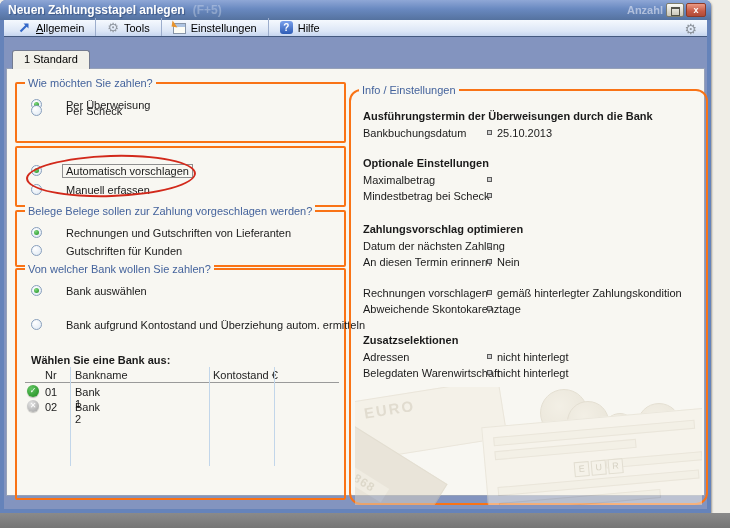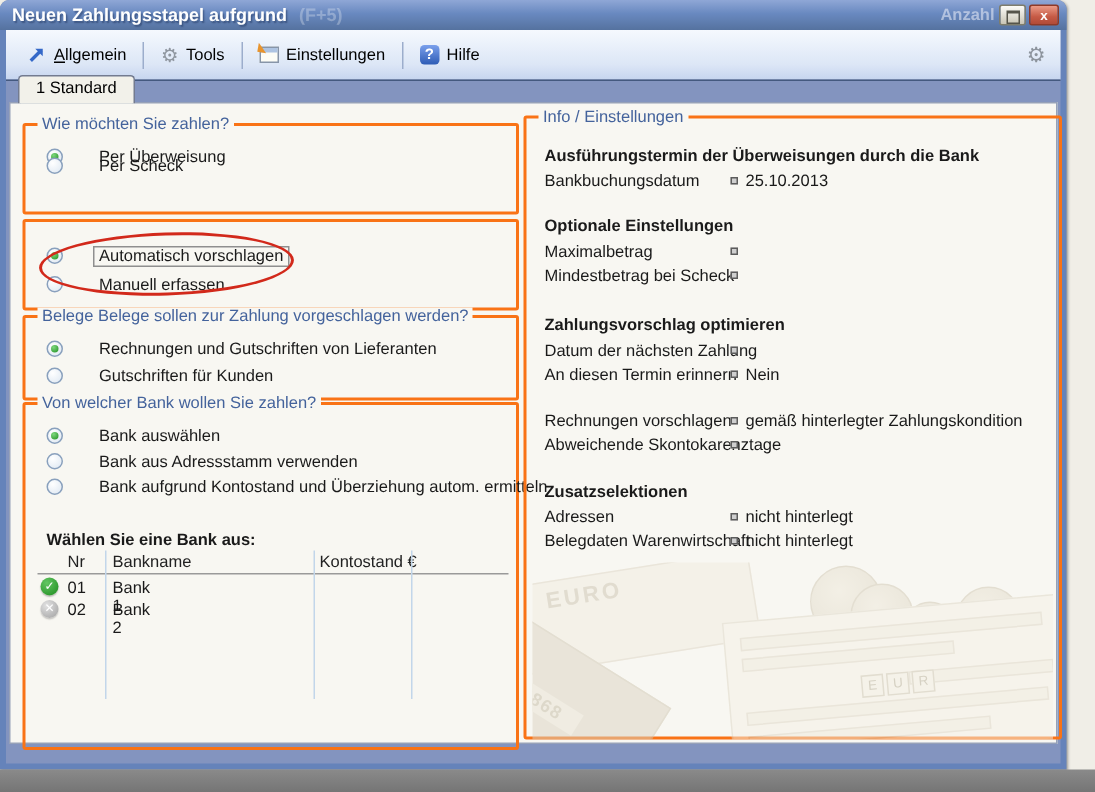--- a/index.html
+++ b/index.html
@@ -19,23 +19,23 @@
   .titlebar .ttl{margin-left:8px;text-shadow:1px 1px 1px rgba(20,40,80,.45);}
   .title-ghost{opacity:.28;font-weight:bold;margin-left:8px;}
   .ghost-right{position:absolute;right:48px;top:0;line-height:20px;color:rgba(238,240,250,.55);font-size:11px;font-weight:bold;}
   .win-buttons{position:absolute;right:5px;top:3px;display:flex;gap:2px;}
   .btn-restore{width:18px;height:14px;border:1px solid #7e7d6c;border-radius:2px;background:linear-gradient(#fbfbf7,#c9c5b6);position:relative;box-sizing:border-box;}
   .btn-restore .glyph{position:absolute;left:4px;top:3px;width:7px;height:6px;border:1px solid #55544a;border-top-width:2px;}
   .btn-close{width:20px;height:14px;border:1px solid #8e3a28;border-radius:2px;box-sizing:border-box;
     background:linear-gradient(#eb9a86,#c65a45 60%,#b14b38);color:#fff;font-size:9px;font-weight:bold;text-align:center;line-height:12px;}
   
   .frame-inner{position:absolute;left:4px;top:20px;width:703px;height:489px;background:#8394bf;}
-  .toolbar{position:absolute;left:0;top:0;width:703px;height:34px;box-sizing:border-box;
+  .toolbar{position:absolute;left:0;top:0;width:703px;height:17px;box-sizing:border-box;
     background:linear-gradient(#f5f9fe,#dce6f6 70%,#c6d5ef);border-bottom:1px solid #44597f;
-    display:flex;align-items:center;padding-left:6px;}
+    display:flex;align-items:flex-end;padding-left:6px;}
   .tbtn{display:flex;align-items:center;gap:5px;padding:2px 8px;border-radius:2px;color:#000;}
   .tsep{width:1px;height:18px;background:#9cadcc;margin:0 3px;}
   .toolbar-right{margin-left:auto;margin-right:10px;}
   .gear-glyph{font-size:14px;color:#8d949d;position:relative;line-height:14px;}
   .tools-glyph{font-size:13px;color:#9097a0;line-height:13px;}
   .hilfe-glyph{width:13px;height:13px;border-radius:3px;background:linear-gradient(#7aa0ec,#2e5cb5);
     color:#fff;font-weight:bold;font-size:10px;text-align:center;line-height:13px;}
   .einst-glyph{width:13px;height:11px;border:1px solid #8795a8;background:#fdfdf6;position:relative;box-sizing:border-box;}
   .einst-glyph .bar{position:absolute;left:0;top:0;width:100%;height:3px;background:#aec4e2;}
   .einst-glyph .orange{position:absolute;left:-2px;top:-3px;width:0;height:0;
@@ -83,21 +83,21 @@
   .wm-line{position:absolute;height:7px;border:1px solid #ddd5c3;background:#efeadc;}
   .wm-eur{position:absolute;left:88px;top:42px;display:flex;gap:2px;}
   .wm-eur span{width:13px;height:13px;border:1px solid #cdc5b0;color:#b6ad96;font-size:9px;text-align:center;line-height:13px;background:#f3efe2;}
 </style>
 </head>
 <body>
 
 <div class="window">
 
   <div class="titlebar">
-    <span class="ttl">Neuen Zahlungsstapel aufgrund</span><span class="title-ghost">(F+5)</span>
+    <span class="ttl">Neuen Zahlungsstapel anlegen</span><span class="title-ghost">(F+5)</span>
     <span class="ghost-right">Anzahl</span>
     <div class="win-buttons">
       <div class="btn-restore">
           <div class="glyph"></div>
         </div>
       <div class="btn-close">x</div>
     </div>
   </div>
 
   <div class="frame-inner">
@@ -172,24 +172,20 @@
           <span class="radio"></span>
           <span>Gutschriften für Kunden</span>
         </div>
       </div>
 
       <div class="gbox" style="left:8px;top:199px;width:327px;height:228px;">
         <span class="gb-label">Von welcher Bank wollen Sie zahlen?</span>
         <div class="opt" style="top:14px;">
           <span class="radio sel"></span>
           <span>Bank auswählen</span>
-        </div>
-        <div class="opt" style="top:31px;">
-          <span class="radio"></span>
-          <span>Bank aus Adressstamm verwenden</span>
         </div>
         <div class="opt" style="top:48px;">
           <span class="radio"></span>
           <span>Bank aufgrund Kontostand und Überziehung autom. ermitteln</span>
         </div>
 
         <div class="bank-title">Wählen Sie eine Bank aus:</div>
         <span class="th" style="left:28px;top:99px;">Nr</span>
         <span class="th" style="left:58px;top:99px;">Bankname</span>
         <span class="th" style="left:196px;top:99px;">Kontostand €</span>
@@ -203,21 +199,21 @@
           <span style="position:absolute;left:28px;top:1px;">01</span>
           <span style="position:absolute;left:58px;top:1px;">Bank 1</span>
         </div>
         <div class="trow" style="top:130px;">
           <span class="status-icon status-cross" style="left:10px;top:0;">✕</span>
           <span style="position:absolute;left:28px;top:1px;">02</span>
           <span style="position:absolute;left:58px;top:1px;">Bank 2</span>
         </div>
       </div>
 
-      <div class="gbox" style="left:342px;top:8px;width:355px;height:412px;">
+      <div class="gbox" style="left:342px;top:20px;width:355px;height:412px;border-radius:12px;">
         <span class="gb-label">Info / Einstellungen</span>
 
         <div class="iheading" style="top:19px;">Ausführungstermin der Überweisungen durch die Bank</div>
         <div class="irow" style="top:36px;">
           <span class="ilabel">Bankbuchungsdatum</span>
           <span class="isep"></span>
           <span class="ivalue">25.10.2013</span>
         </div>
 
         <div class="iheading" style="top:66px;">Optionale Einstellungen</div>

